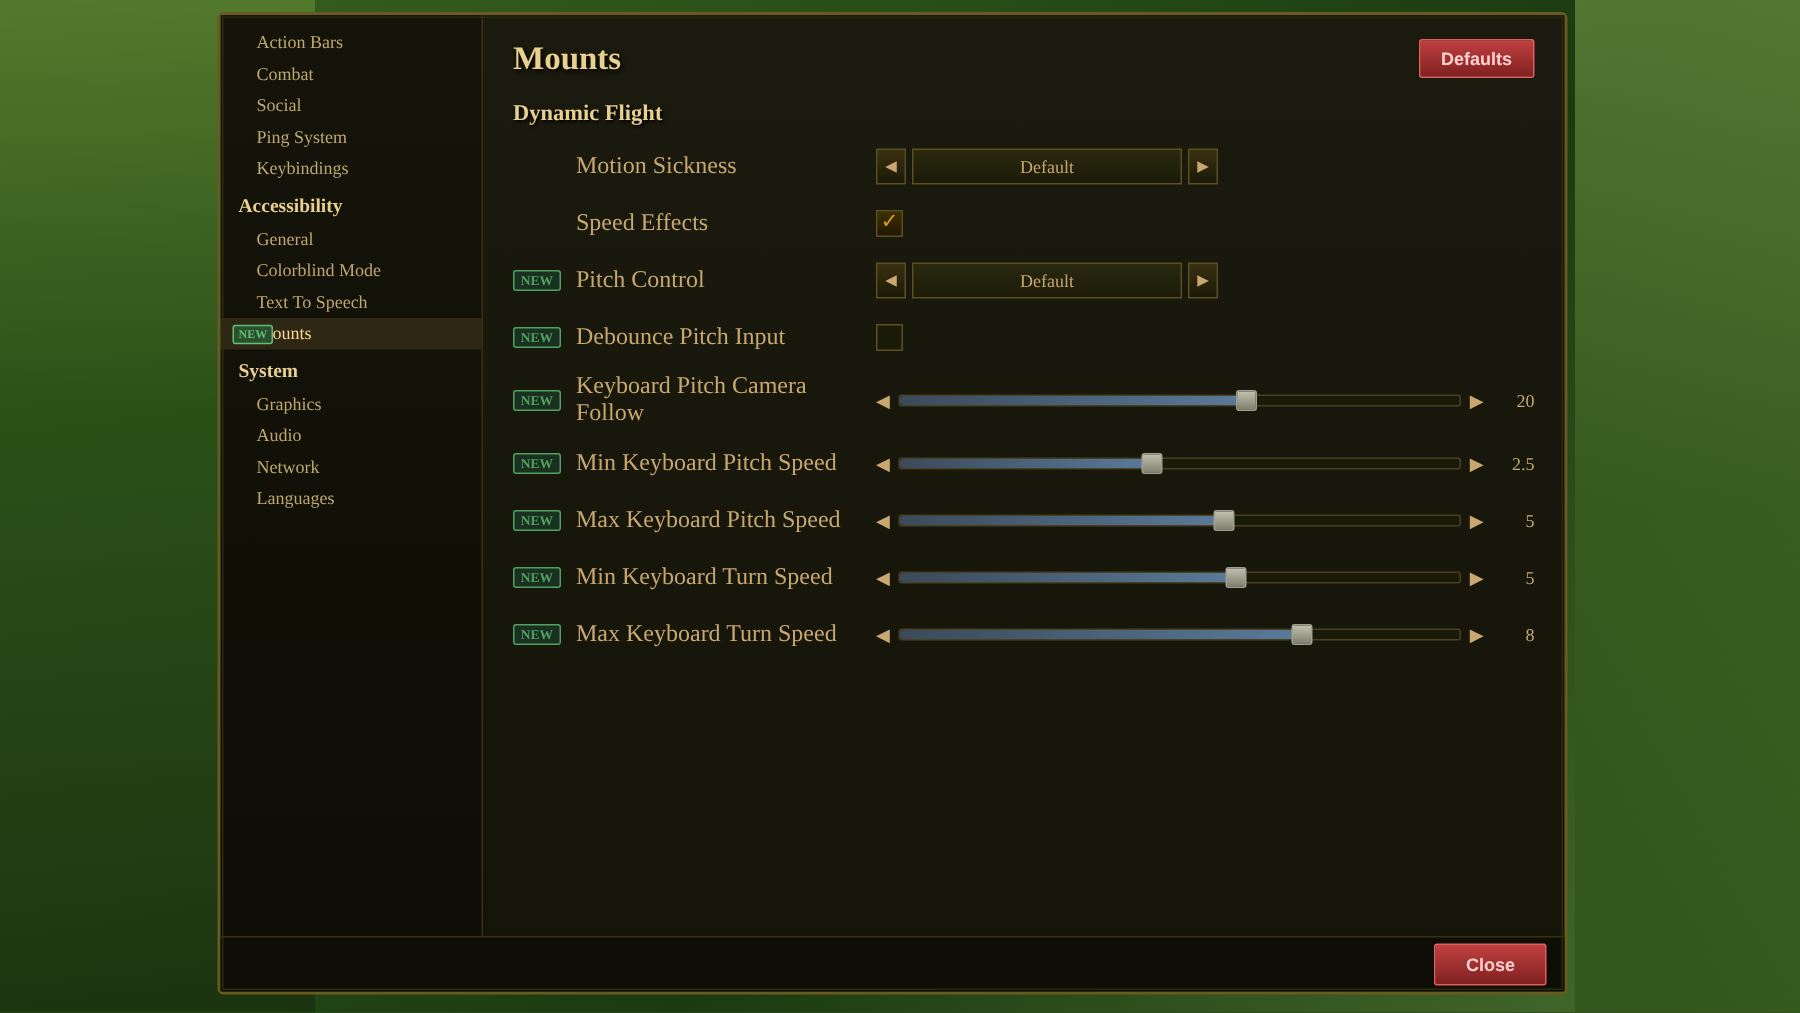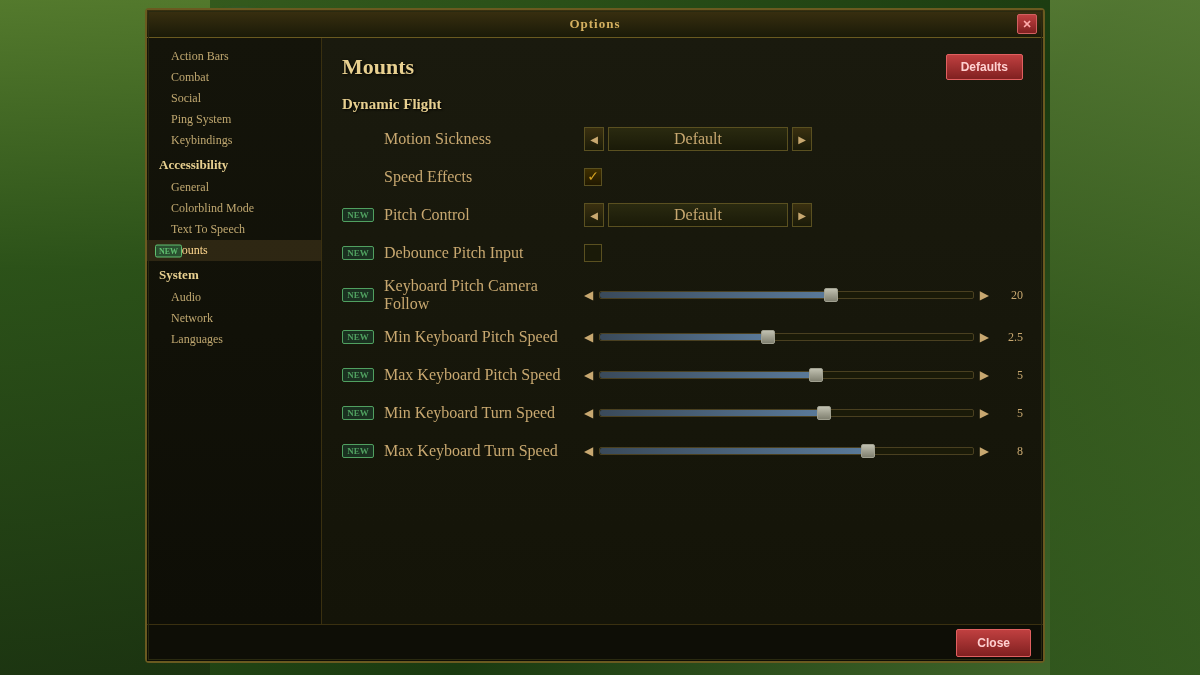--- a/index.html
+++ b/index.html
@@ -265,21 +265,21 @@
       display: flex;
       align-items: center;
       justify-content: center;
       font-size: 10px;
     }
 
     .selector-display {
       background: linear-gradient(180deg, #2a2a10 0%, #1a1a08 100%);
       border: 1px solid #5a5020;
       color: #c8a870;
-      font-size: 16px;
+      font-size: 12px;
       width: 180px;
       height: 24px;
       display: flex;
       align-items: center;
       justify-content: center;
       text-align: center;
     }
 
     
     .checkbox-custom {
@@ -391,24 +391,20 @@
 </head>
 <body>
 
 <div class="bg-scene"></div>
 <div class="bg-left"></div>
 <div class="bg-right"></div>
 <div class="blur-circle"></div>
 
 <div class="dialog">
 
-  <div class="title-bar">
-    <span class="title-bar-text">Options</span>
-    <div class="close-btn">✕</div>
-  </div>
 
 
   <div class="dialog-body">
 
     <div class="sidebar">
 
       <div class="sidebar-item">Action Bars</div>
       <div class="sidebar-item">Combat</div>
       <div class="sidebar-item">Social</div>
       <div class="sidebar-item">Ping System</div>
@@ -417,20 +413,21 @@
       <div class="sidebar-section-header">Accessibility</div>
       <div class="sidebar-item">General</div>
       <div class="sidebar-item">Colorblind Mode</div>
       <div class="sidebar-item">Text To Speech</div>
       <div class="sidebar-item active">
         <span class="new-badge">NEW</span>
         Mounts
       </div>
 
       <div class="sidebar-section-header">System</div>
+      <div class="sidebar-item">Graphics</div>
       <div class="sidebar-item">Audio</div>
       <div class="sidebar-item">Network</div>
       <div class="sidebar-item">Languages</div>
     </div>
 
     <div class="main-content">
       <div class="content-header">
         <h1 class="page-title">Mounts</h1>
         <button class="defaults-btn">Defaults</button>
       </div>

